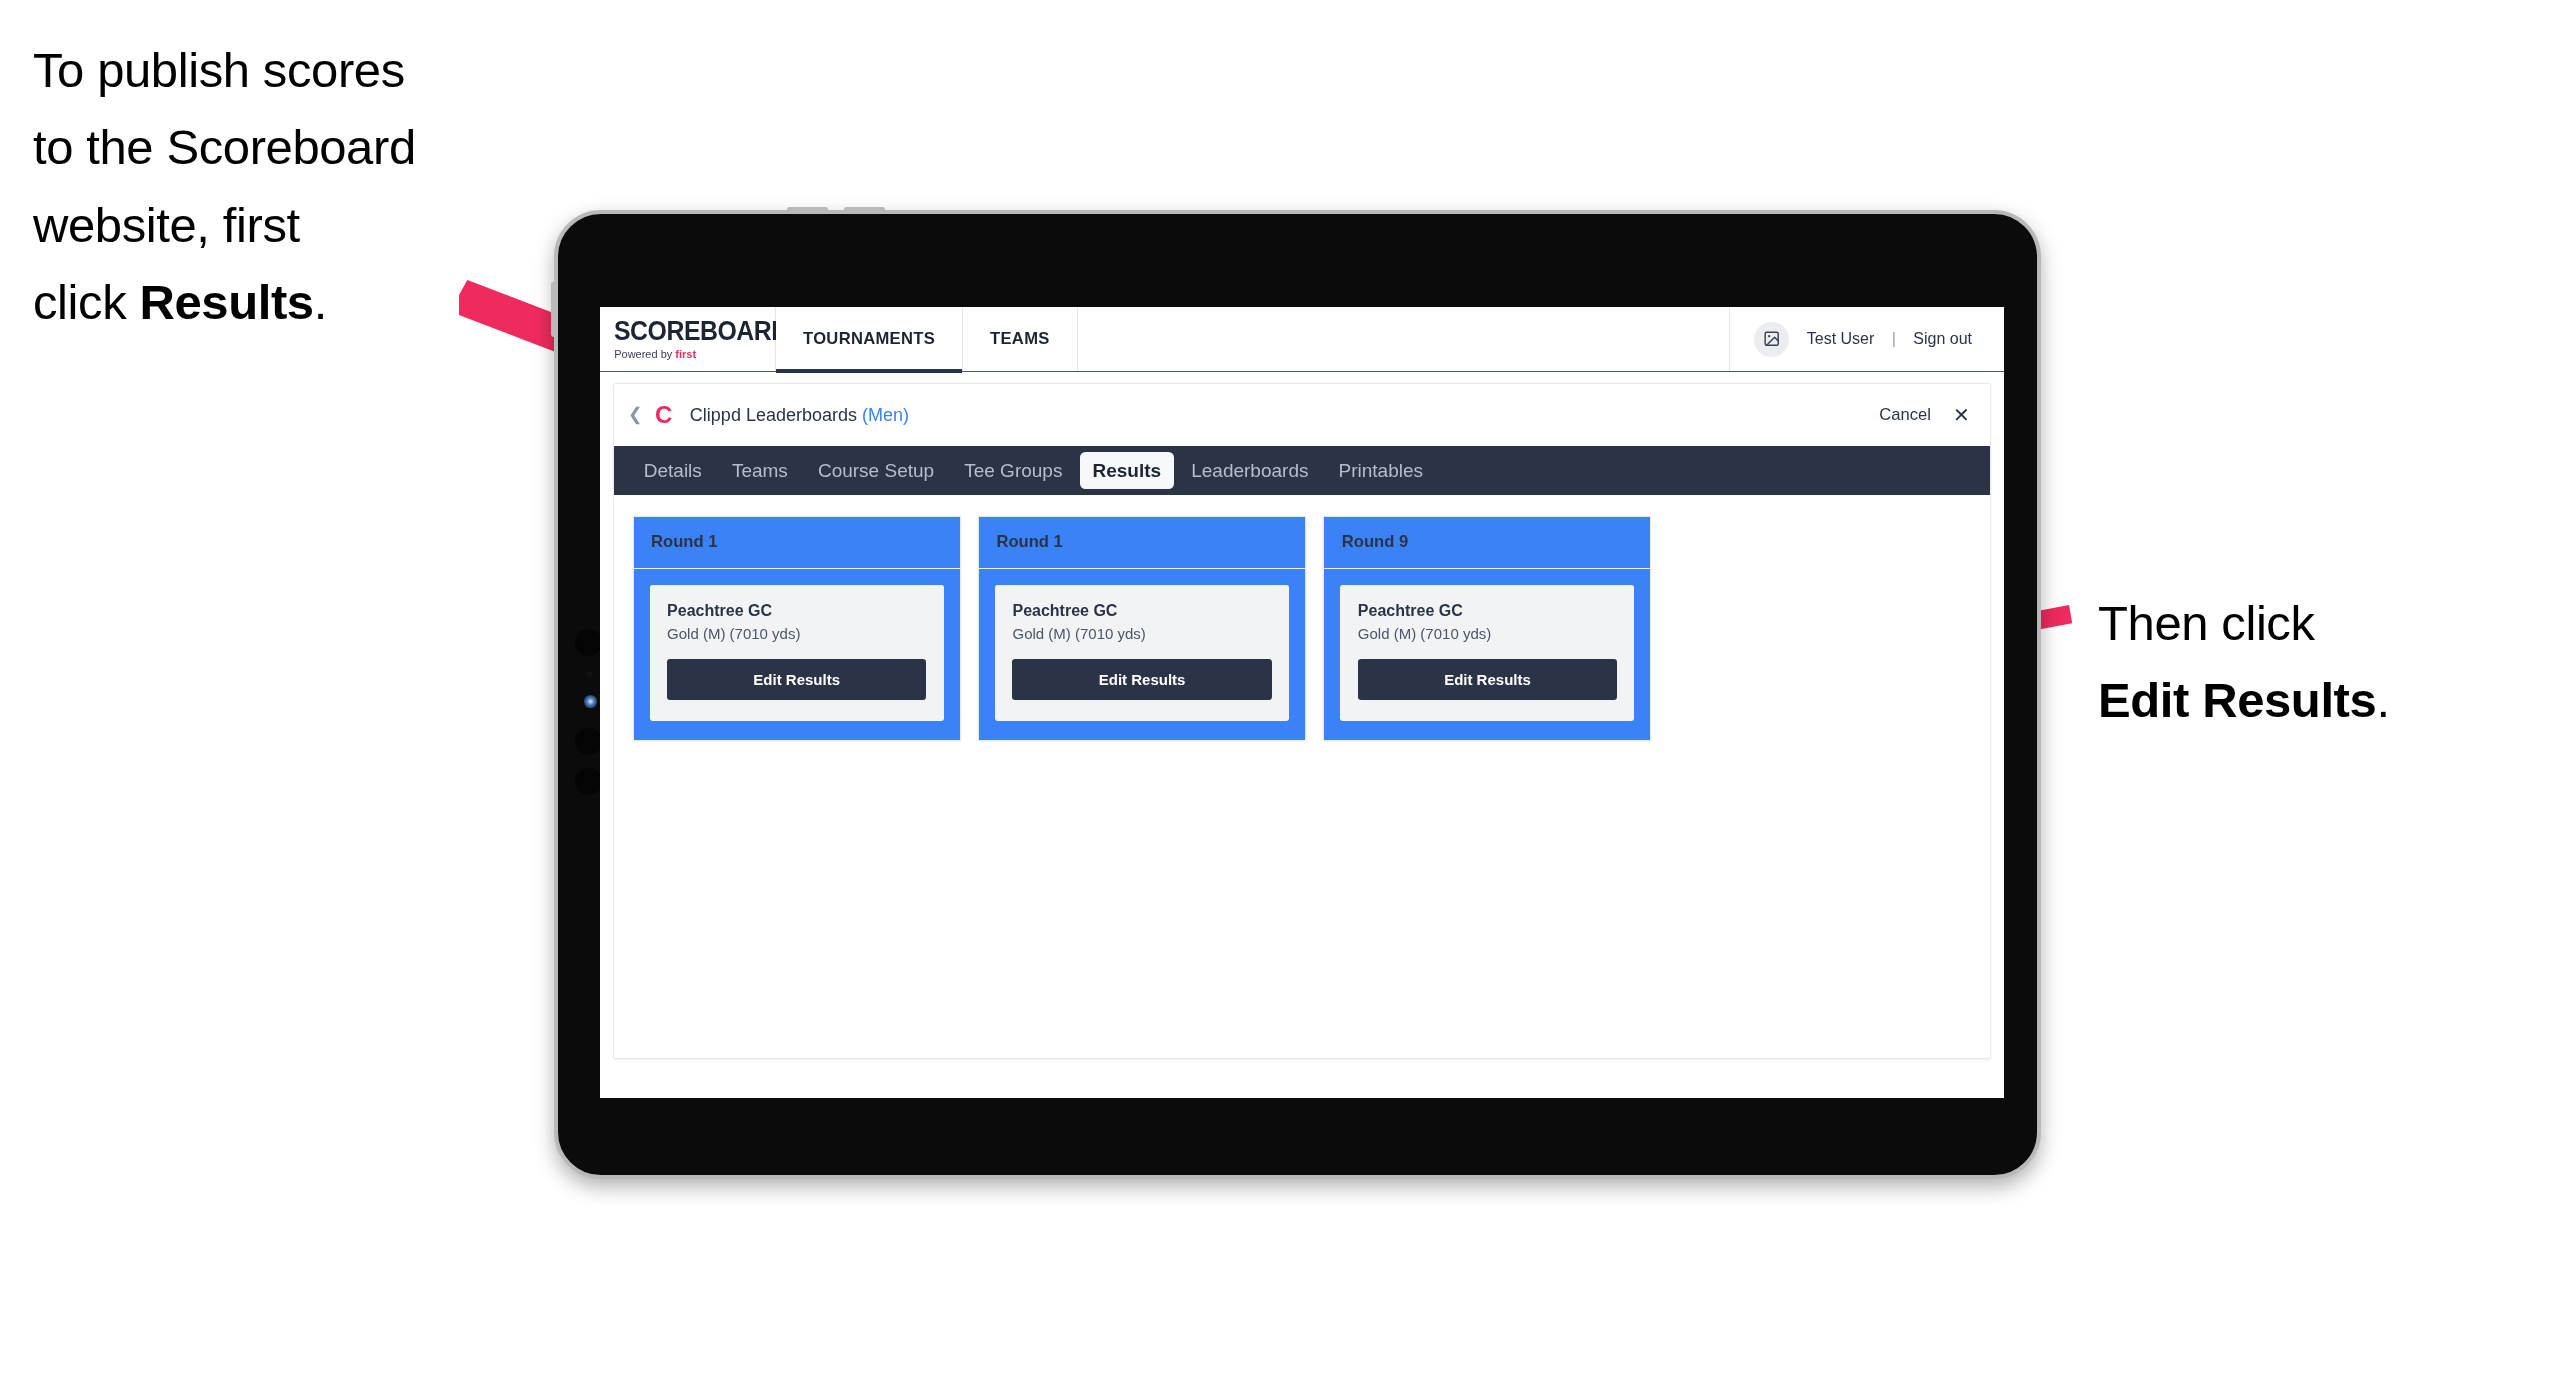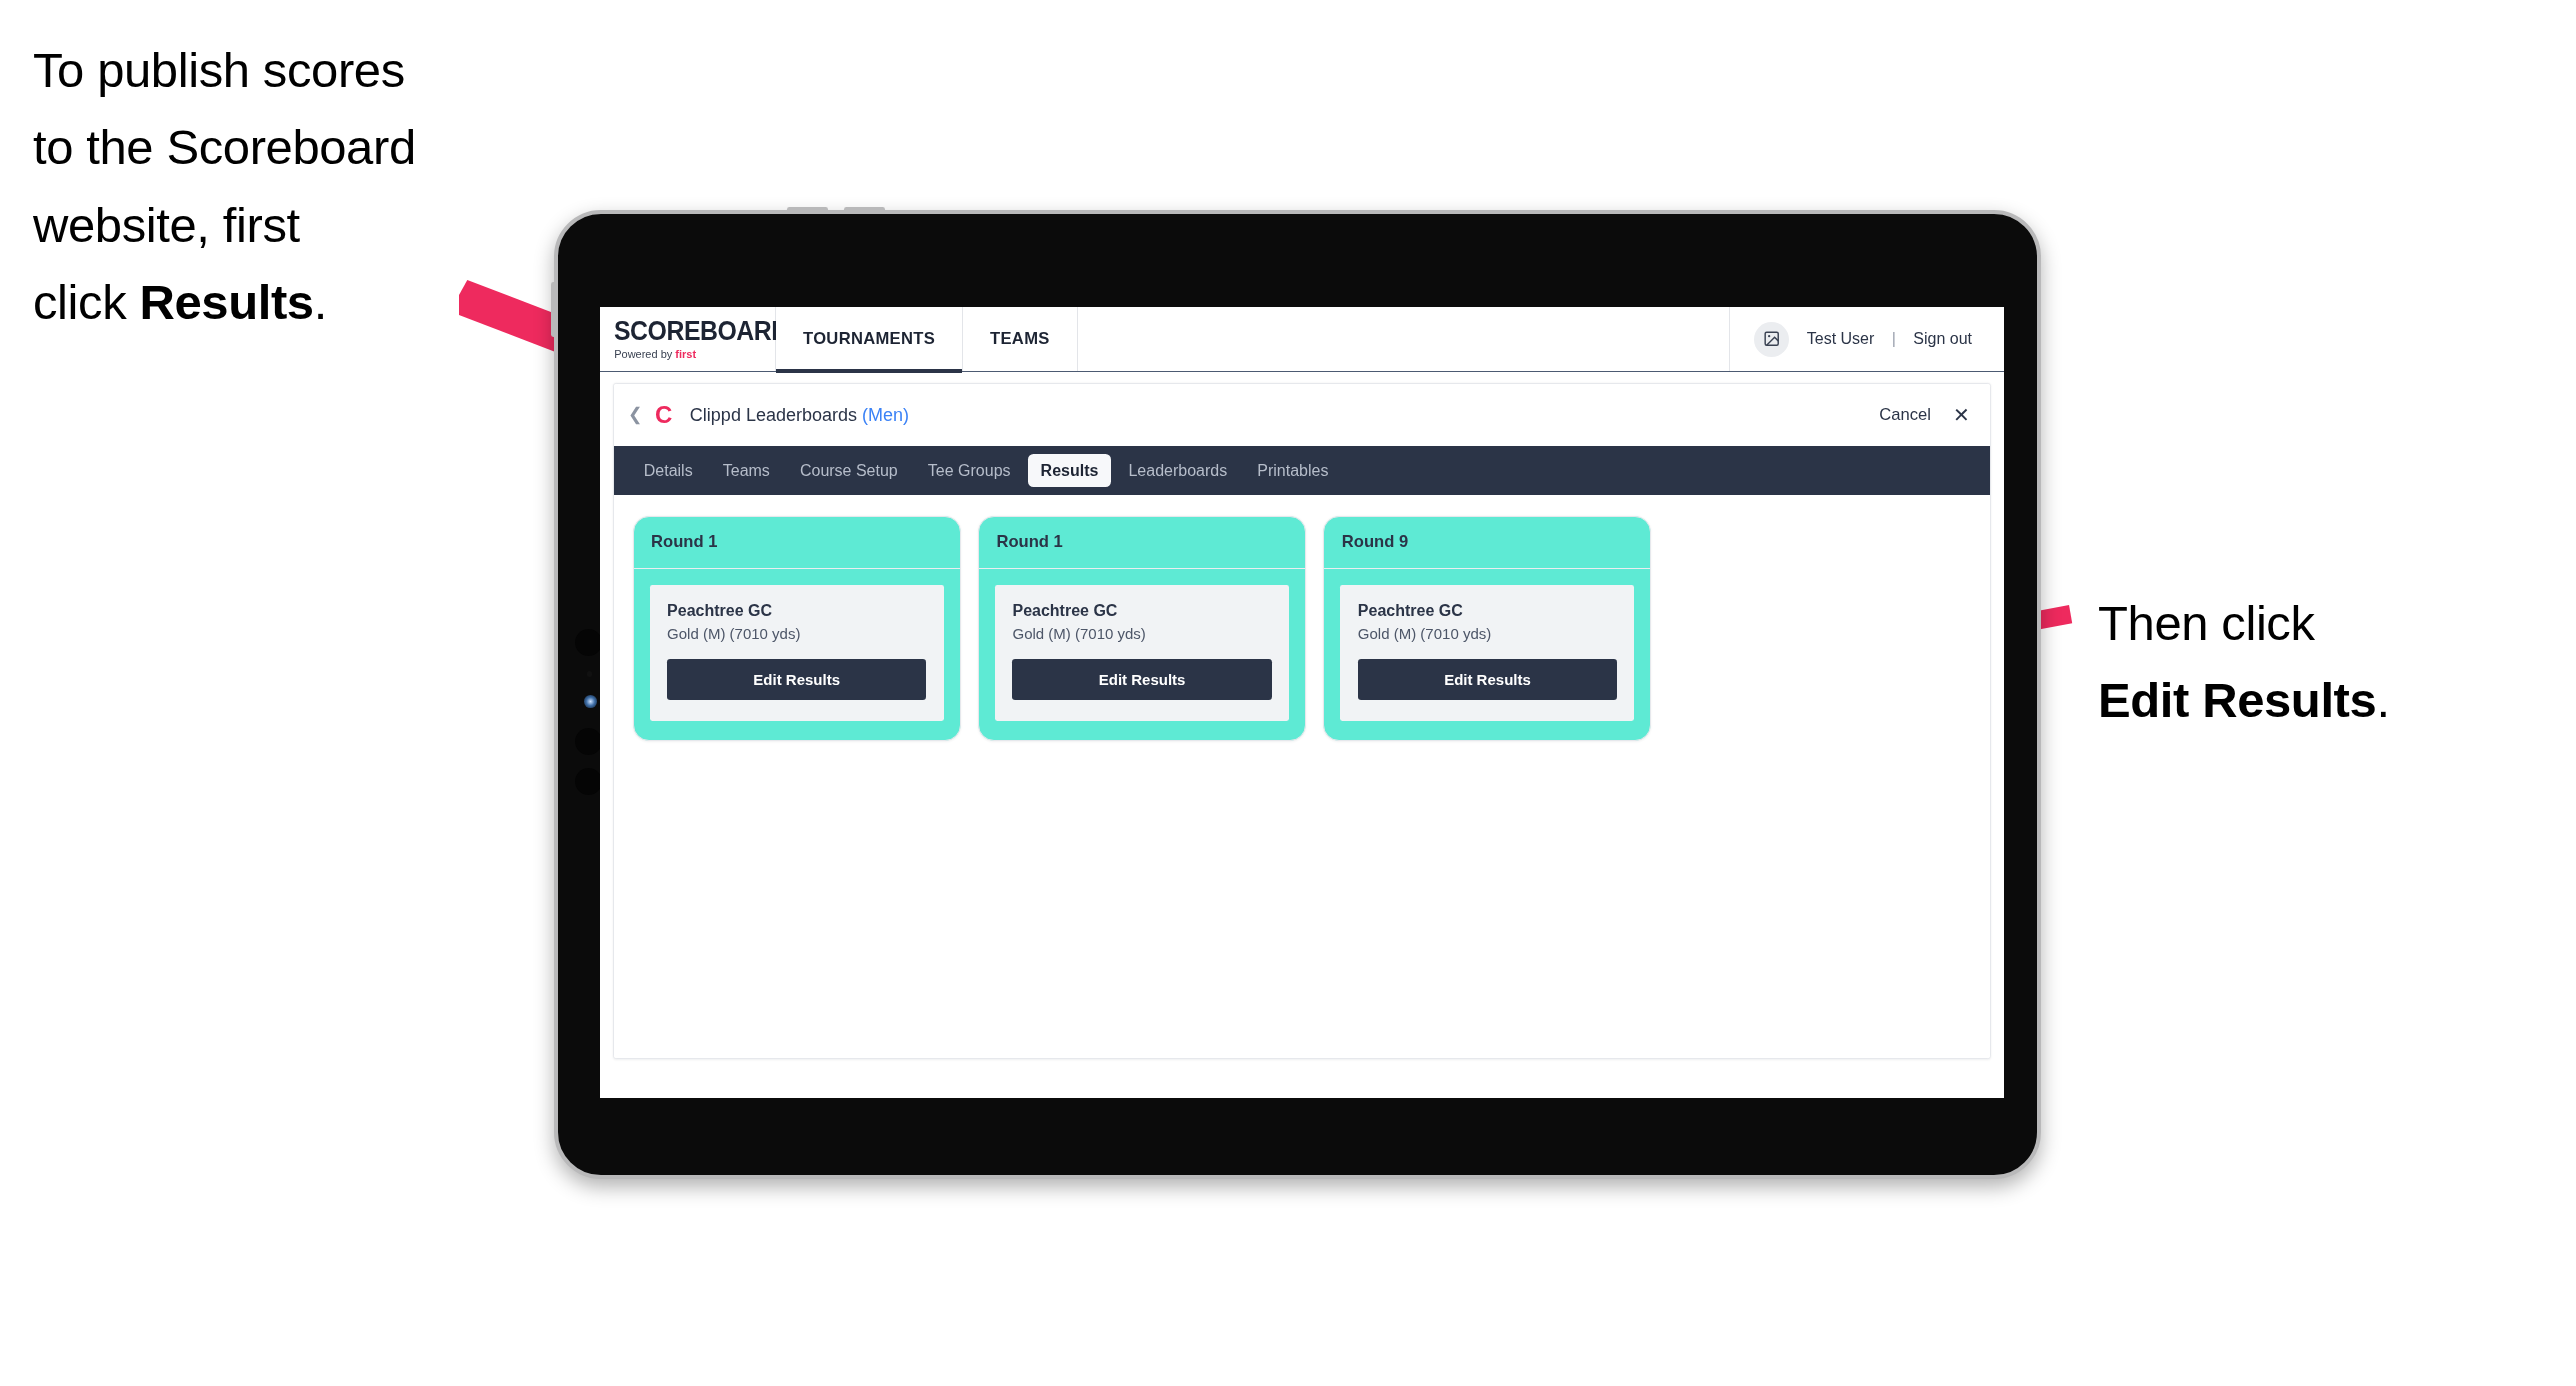--- a/index.html
+++ b/index.html
@@ -142,35 +142,35 @@
   #cancel-area { margin-left: auto; display: flex; align-items: center; gap: 22px; cursor: pointer; }
   #cancel-label { font-size: 16.6px; color: #2b3447; }
   #cancel-x { font-size: 20px; color: #2b3447; line-height: 1; }
 
   
   #tabbar {
     height: 49px; background: #2b3447;
     display: flex; align-items: center; gap: 4.7px; padding: 0 17.4px;
   }
   .sec-tab {
-    font-size: 16px; color: #b6bdca; padding: 7.1px 12.7px;
+    font-size: 19px; color: #b6bdca; padding: 7.1px 12.7px;
     border-radius: 5.5px; cursor: pointer; white-space: nowrap;
   }
   .sec-tab.active { background: #f7f8fa; color: #1d2433; font-weight: 700; }
 
   
   #rounds {
     flex: 1; background: #fff; padding: 20.6px 19px;
     display: flex; gap: 17.4px; align-items: flex-start;
   }
   .round-card {
     width: 328px;
-    background: #5eead4;
+    background: #3b82f6;
     border: 0.8px solid #e6e8ec;
-    border-radius: 16px;
+    border-radius: 0;
     box-shadow: 0 0.8px 2.4px rgba(20,25,40,0.06);
     overflow: hidden;
   }
   .round-head {
     height: 52px; display: flex; align-items: center; padding-left: 17.4px;
     font-size: 16.6px; font-weight: 700; color: #2b3447;
     border-bottom: 0.8px solid #ebedf0;
   }
   .round-body { padding: 16px 16px 19px 16px; }
   .course-box { background: #f1f3f5; border-radius: 2.4px; padding: 17.4px 17.4px 20.6px 17.4px; }

